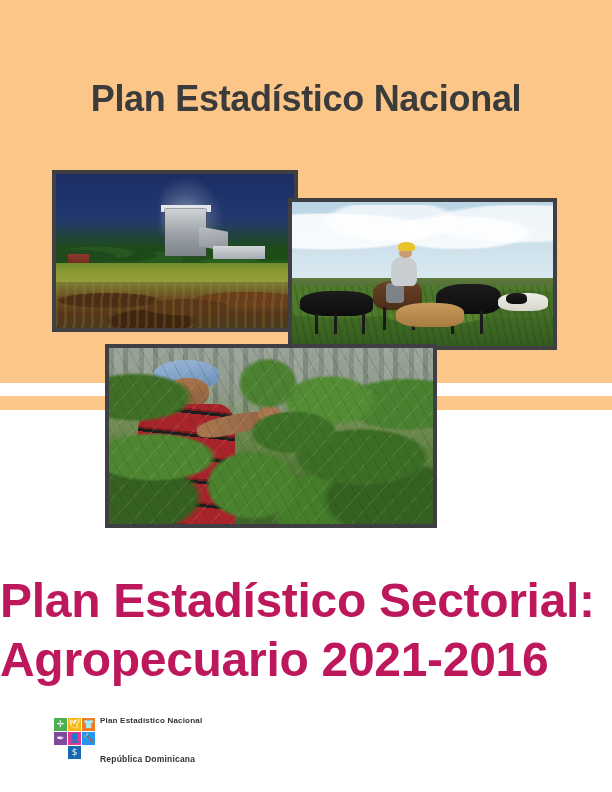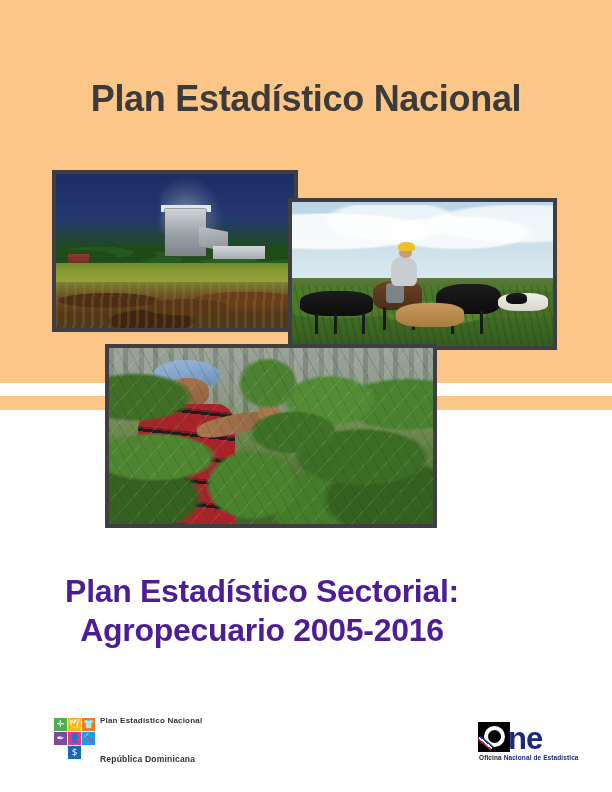--- a/index.html
+++ b/index.html
@@ -43,22 +43,22 @@
     font-family: "Liberation Sans", sans-serif;
     white-space: nowrap;
   }
 
   
   .title-bottom {
     position: absolute;
     left: 0; top: 572px;
     width: 524px;
     text-align: center;
-    color: #4c1d95;
-    font-size: 32px;
+    color: #be185d;
+    font-size: 48px;
     font-weight: bold;
     line-height: 1.22;
     letter-spacing: -0.3px;
   }
   .title-bottom .l1, .title-bottom .l2 { display: block; white-space: nowrap; }
 
   
   .photo {
     position: absolute;
     border: 4px solid #3f3f43;
@@ -392,43 +392,33 @@
       <div class="p3-shirt"></div>
       <div class="p3-arm"></div>
       <div class="p3-hand"></div>
       <div class="p3-foliage"></div>
       <div class="p3-leafveins"></div>
     </div>
   </div>
 
   <div class="title-bottom">
     <span class="l1">Plan Estadístico Sectorial:</span>
-    <span class="l2">Agropecuario 2005-2016</span>
+    <span class="l2">Agropecuario 2021-2016</span>
   </div>
 
   <div class="pen-logo">
     <div class="pen-grid" id="pen-grid">
         <div class="pen-sq" style="background: rgb(76, 175, 80);">✛</div>
         <div class="pen-sq" style="background: rgb(244, 184, 27);">🕊</div>
         <div class="pen-sq" style="background: rgb(240, 123, 28);">👕</div>
         <div class="pen-sq" style="background: rgb(125, 75, 158);">✒</div>
         <div class="pen-sq" style="background: rgb(224, 56, 140);">👤</div>
         <div class="pen-sq" style="background: rgb(33, 150, 243);">🔨</div>
         <div class="pen-sq empty"></div>
         <div class="pen-sq" style="background: rgb(23, 105, 181);">$</div>
         <div class="pen-sq empty"></div>
       </div>
     <div class="pen-top-text">Plan Estadístico Nacional</div>
     <div class="pen-bottom-text">República Dominicana</div>
   </div>
 
-  <div class="one-logo">
-    <div class="one-mark">
-      <div class="one-o"></div>
-      <div class="one-glass-handle"></div>
-    </div>
-    <div class="one-text">ne</div>
-    <div class="one-sub">
-      <span>Oficina </span><span class="hl">Nacional de </span><span class="hl">Estadística</span>
-    </div>
-  </div>
 
 </div>
 
 </body></html>

